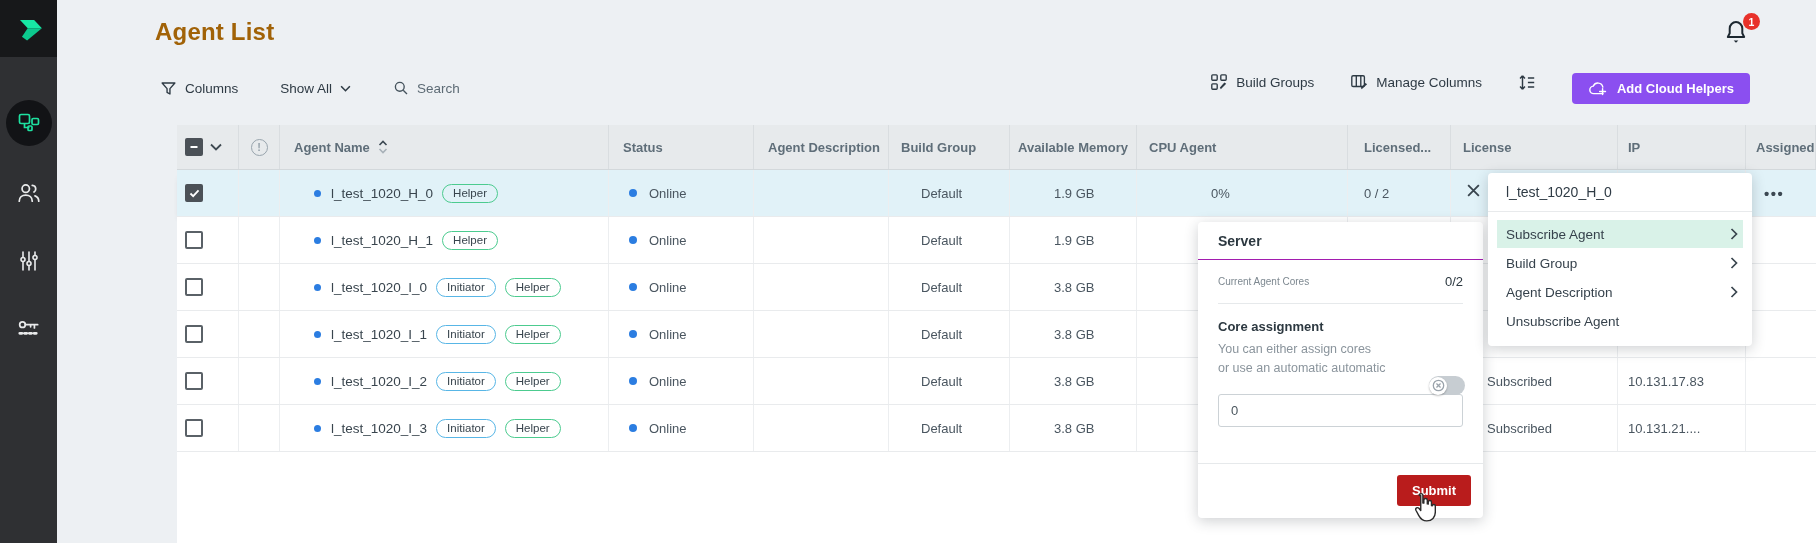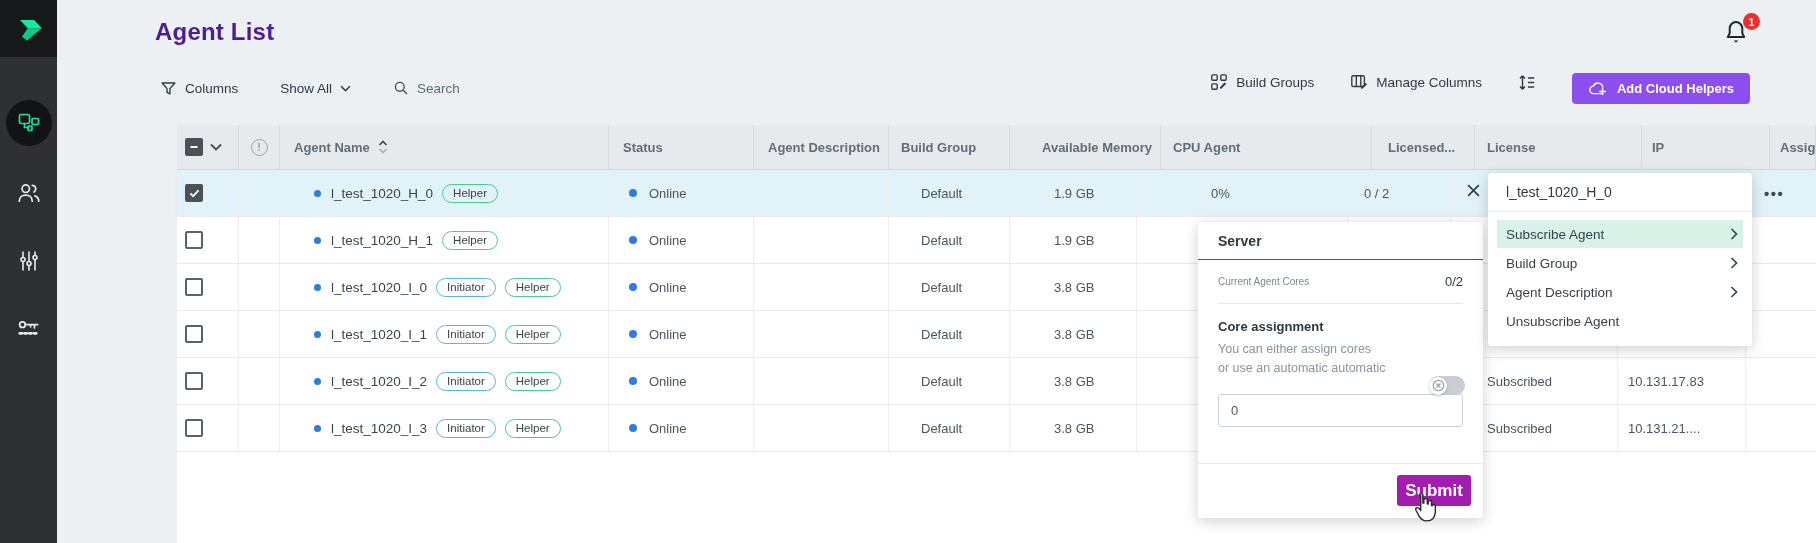--- a/index.html
+++ b/index.html
@@ -7,21 +7,21 @@
   .app {
     position: relative; width: 1816px; height: 543px; overflow: hidden;
     background: #edf0f3; font-family: "Liberation Sans", sans-serif; color:#3a4650;
   }
   
   .sidebar { position:absolute; left:0; top:0; width:57px; height:543px; background:#2f3033; z-index:20; }
   .logo-box { width:57px; height:57px; background:#17181a; display:flex; align-items:center; justify-content:center; }
   .nav-item { position:absolute; left:0; width:57px; height:50px; display:flex; align-items:center; justify-content:center; cursor:pointer; }
   .nav-item.active .circ { width:46px; height:46px; border-radius:50%; background:#121316; display:flex; align-items:center; justify-content:center; }
   
-  .page-title { position:absolute; left:155px; top:18px; font-size:24px; font-weight:bold; color:#4c1d95; letter-spacing:.2px; }
+  .page-title { position:absolute; left:155px; top:18px; font-size:24px; font-weight:bold; color:#a16207; letter-spacing:.2px; }
   .bell { position:absolute; left:1722px; top:18px; width:34px; height:34px; z-index:5; cursor:pointer; }
   .bell-badge { position:absolute; right:-4px; top:-5px; min-width:17px; height:17px; border-radius:9px; background:#e8312a;
     color:#fff; font-size:10.5px; font-weight:bold; display:flex; align-items:center; justify-content:center; padding:0 4px; }
   
   .toolbar-left { position:absolute; left:160px; top:73px; height:30px; display:flex; align-items:center; gap:42px; }
   .toolbar-right { position:absolute; right:66px; top:73px; height:31px; display:flex; align-items:flex-start; gap:36px; }
   .tl-item { display:flex; align-items:center; gap:8px; font-size:13.5px; color:#2e3a44; cursor:pointer; white-space:nowrap; }
   .tl-item .muted { color:#5d6b75; }
   .btn-purple { display:flex; align-items:center; gap:9px; background:#8b4ff0; border:none; border-radius:4px;
     height:31px; padding:0 16px; color:#fff; font-size:13px; font-weight:bold; cursor:pointer; font-family:inherit; }
@@ -37,21 +37,21 @@
   .c-check { width:62px; padding-left:8px; gap:7px; }
   .c-info  { width:41px; padding-left:0; justify-content:center; }
   .c-name  { width:329px; padding-left:34px; }
   .thead .c-name { padding-left:14px; gap:8px; }
   .c-status{ width:145px; padding-left:20px; }
   .thead .c-status { padding-left:14px; }
   .c-desc  { width:135px; }
   .c-bg    { width:121px; padding-left:32px; }
   .thead .c-bg { padding-left:12px; }
   .c-mem   { width:127px; padding-left:44px; }
-  .thead .c-mem { padding-left:8px;margin-left:24px; }
+  .thead .c-mem { padding-left:8px; }
   .c-cpu   { width:211px; padding-left:74px; }
   .thead .c-cpu { padding-left:12px; }
   .c-lic   { width:103px; padding-left:16px; }
   .c-license{ width:167px; padding-left:36px; }
   .thead .c-license { padding-left:12px; }
   .c-ip    { width:128px; padding-left:10px; }
   .c-assigned { flex:1; padding-left:10px; border-right:none; }
   .cb { width:18px; height:18px; border:2px solid #5a6167; border-radius:2px; background:#fff; display:flex; align-items:center; justify-content:center; cursor:pointer; flex:0 0 auto; }
   .cb.checked, .cb.indet { background:#4b5157; border-color:#4b5157; }
   .dot-n { width:7px; height:7px; border-radius:50%; background:#2b7de1; margin-right:10px; flex:0 0 auto; }
@@ -75,22 +75,22 @@
   .sp-value { font-size:13px; color:#2c3840; }
   .sp-div { border:none; border-top:1px solid #e6e9eb; margin:14px 0 0 0; }
   .sp-sub { font-size:13px; font-weight:bold; color:#2c3840; margin-top:15px; }
   .sp-desc { font-size:12.5px; color:#8a949c; line-height:1.55; margin-top:6px; }
   .toggle { position:absolute; right:18px; top:116px; width:36px; height:19px; background:#c7cdd2; border-radius:10px; cursor:pointer; }
   .toggle .knob { position:absolute; left:0px; top:0.5px; width:18px; height:18px; border-radius:50%; background:#fff;
     box-shadow:0 1px 2px rgba(0,0,0,.25); display:flex; align-items:center; justify-content:center; }
   .sp-input { margin-top:15px; width:245px; height:33px; border:1px solid #ccd2d6; border-radius:3px; font-size:13px;
     color:#4a565e; padding-left:12px; font-family:inherit; outline:none; }
   .sp-foot { position:absolute; left:0; bottom:0; width:100%; height:55px; border-top:1px solid #e6e9eb; }
-  .btn-submit { position:absolute; right:12px; bottom:12px; width:74px; height:31px; background:#a21caf; color:#fff;
-    border:none; border-radius:3px; font-size:17px; font-weight:bold; cursor:pointer; font-family:inherit; }
+  .btn-submit { position:absolute; right:12px; bottom:12px; width:74px; height:31px; background:#b91c1c; color:#fff;
+    border:none; border-radius:3px; font-size:13px; font-weight:bold; cursor:pointer; font-family:inherit; }
   
   .ctx-menu { position:absolute; left:1488px; top:173px; width:264px; background:#fff; border-radius:4px;
     box-shadow:0 3px 14px rgba(30,40,50,.22); z-index:7; padding-bottom:10px; }
   .ctx-title { height:39px; display:flex; align-items:center; padding-left:18px; font-size:14px; color:#2f3b45;
     border-bottom:1px solid #e8eaec; margin-bottom:8px; }
   .ctx-item { height:28px; display:flex; align-items:center; justify-content:space-between; padding:0 14px 0 18px;
     margin:0 0 1px 0; font-size:13.5px; color:#36424c; cursor:pointer; }
   .ctx-item.hl { background:#d9f2e8; margin:0 9px 1px 9px; padding:0 5px 0 9px; }
   .menu-close { position:absolute; left:1464px; top:181px; width:18px; height:18px; z-index:7; cursor:pointer;
     display:flex; align-items:center; justify-content:center; }

